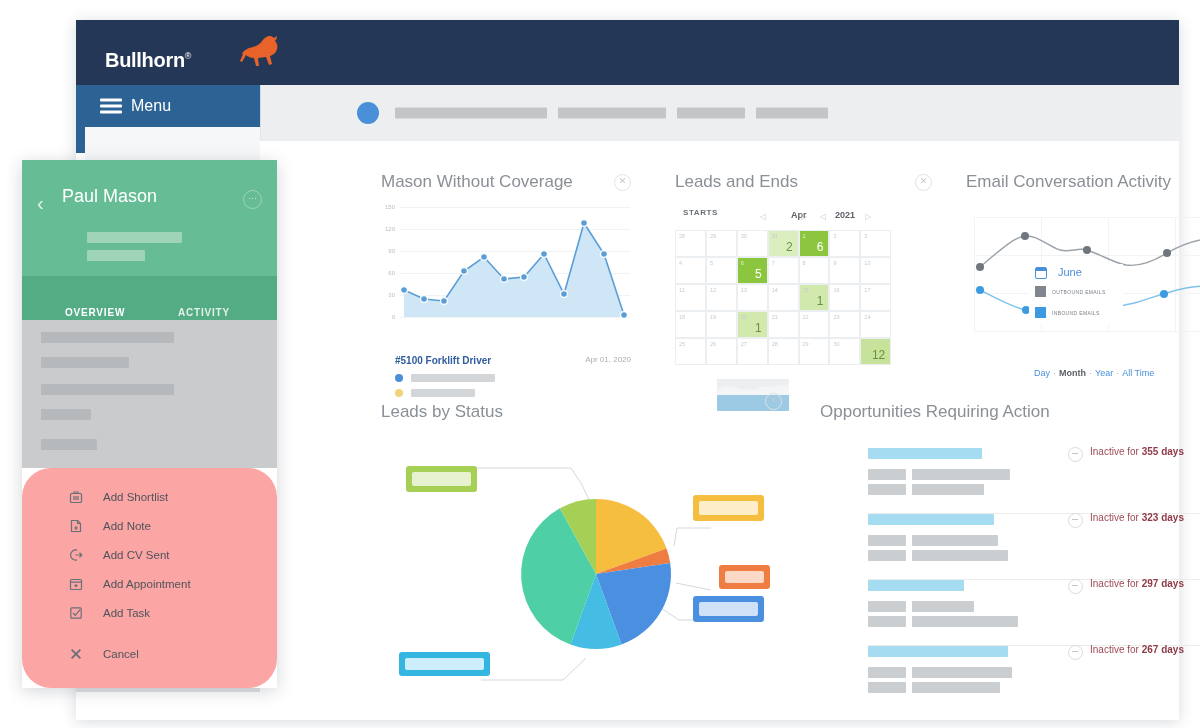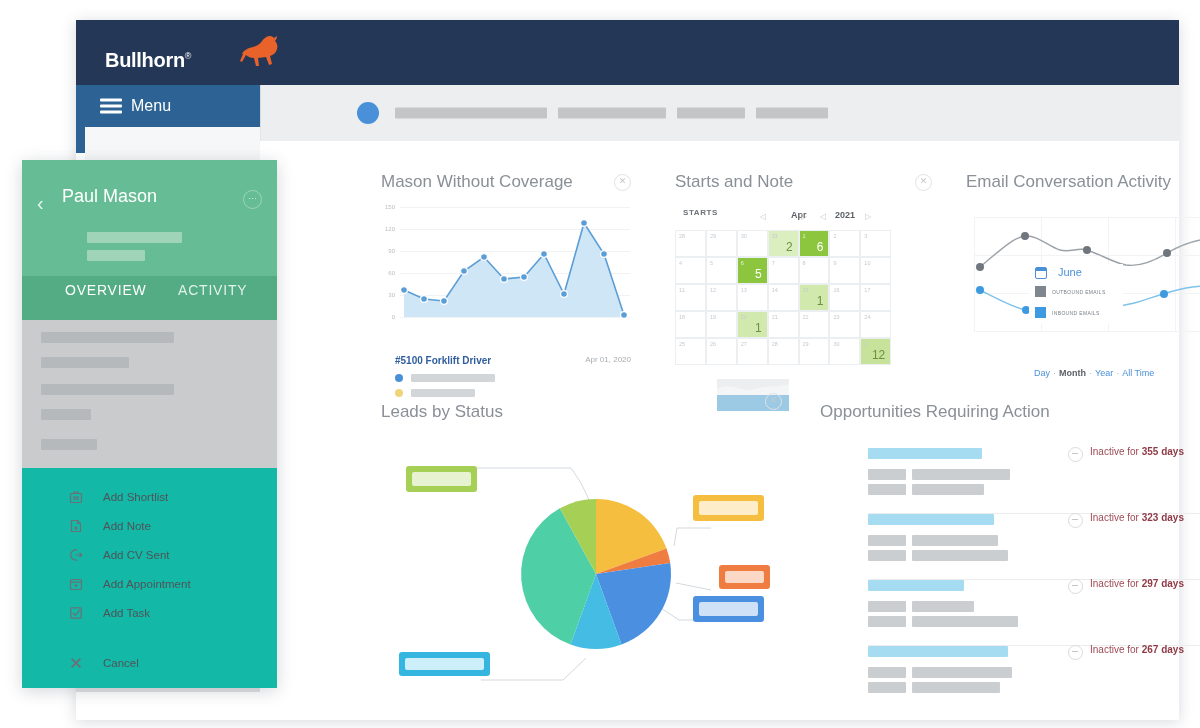--- a/index.html
+++ b/index.html
@@ -126,25 +126,25 @@
   .pcard{
     position:absolute;left:22px;top:160px;width:255px;height:528px;
     background:#ffffff;box-shadow:0 3px 16px rgba(40,50,70,.20);
   }
   .pcard-top{position:absolute;left:0;top:0;width:100%;height:116px;background:#66bd95;}
   .pcard-back{position:absolute;left:15px;top:33px;color:#e6f4ec;font-size:20px;line-height:1;}
   .pcard-name{position:absolute;left:40px;top:26px;color:#ffffff;font-size:18px;}
   .pcard-more{position:absolute;right:15px;top:30px;width:17px;height:17px;border-radius:50%;border:1px solid #9ad5b6;color:#d7eee3;font-size:8px;text-align:center;line-height:15px;letter-spacing:.5px;}
   .pcard-sk{position:absolute;background:#9fd4b9;border-radius:1px;}
   .pcard-tabs{position:absolute;left:0;top:116px;width:100%;height:44px;background:#53ac83;}
-  .ptab{position:absolute;top:14px;transform:translateY(-50%);color:#e2f2ea;font-size:14px;font-weight:normal;letter-spacing:.8px;}
+  .ptab{position:absolute;top:36px;transform:translateY(-50%);color:#e2f2ea;font-size:10px;font-weight:bold;letter-spacing:.8px;}
   .ptab.sel{color:#ffffff;}
   .pcard-body{position:absolute;left:0;top:160px;width:100%;height:148px;background:#c9cbcd;}
   .pb-sk{position:absolute;background:#b6b9bb;border-radius:1px;}
-  .pcard-menu{position:absolute;left:0;top:308px;width:100%;bottom:0;background:#14b8a6;}
+  .pcard-menu{position:absolute;left:0;top:308px;width:100%;bottom:0;background:#fca5a5;border-radius:29px;}
   .mi{position:absolute;left:0;width:100%;height:29px;}
   .mi-label{position:absolute;left:81px;top:15px;transform:translateY(-50%);color:#4e5459;font-size:11.5px;}
   .mi-ic{position:absolute;left:46px;top:15px;transform:translateY(-50%);width:16px;height:16px;}
   svg{display:block;overflow:visible;}
 </style>
 </head>
 <body>
 
 <div class="app-shell">
 
@@ -226,21 +226,21 @@
         <div class="lg-dot" style="left:0;top:1px;background:#4a90d9;"></div>
         <div class="lg-sk" style="left:16px;top:1px;width:84px;"></div>
       </div>
       <div class="lg-row" style="top:216px;">
         <div class="lg-dot" style="left:0;top:1px;background:#f0d47c;"></div>
         <div class="lg-sk" style="left:16px;top:1px;width:64px;"></div>
       </div>
     </div>
 
     <div class="p-cal">
-      <div class="panel-title" style="left:0;top:0;">Starts and Note</div>
+      <div class="panel-title" style="left:0;top:0;">Leads and Ends</div>
       <div class="close-x" style="left:240px;top:2px;">✕</div>
 
       <div class="cal-head">
         <div class="cal-starts">STARTS</div>
         <div class="cal-arrow" style="left:77px;top:4px;">◁</div>
         <div class="cal-seg" style="left:92px;top:2px;margin-left:16px;">Apr</div>
         <div class="cal-arrow" style="left:118px;top:4px;">▷</div>
         <div class="cal-arrow" style="left:137px;top:4px;">◁</div>
         <div class="cal-seg" style="left:152px;top:2px;">2021</div>
         <div class="cal-arrow" style="left:182px;top:4px;">▷</div>
@@ -570,21 +570,21 @@
     </div>
     <div class="mi" style="top:130px;padding-left:44px;">
       <span class="mi-ic">
         <svg width="16" height="16" viewBox="0 0 16 16" fill="none" stroke="#6a7077" stroke-width="1.2">
           <rect x="2.8" y="2.8" width="10.4" height="10.4" rx="1"></rect>
             <path d="M5 8l2.3 2.4L12 4.6"></path>
         </svg>
       </span>
       <span class="mi-label">Add Task</span>
     </div>
-    <div class="mi" style="top:180px;text-align:right;">
+    <div class="mi" style="top:171px;text-align:right;">
       <span class="mi-ic">
         <svg width="16" height="16" viewBox="0 0 16 16" fill="none" stroke="#6a7077" stroke-width="1.8">
           <path d="M3.6 3.6l8.8 8.8M12.4 3.6l-8.8 8.8"></path>
         </svg>
       </span>
       <span class="mi-label">Cancel</span>
     </div>
   </div>
 </div>
 

